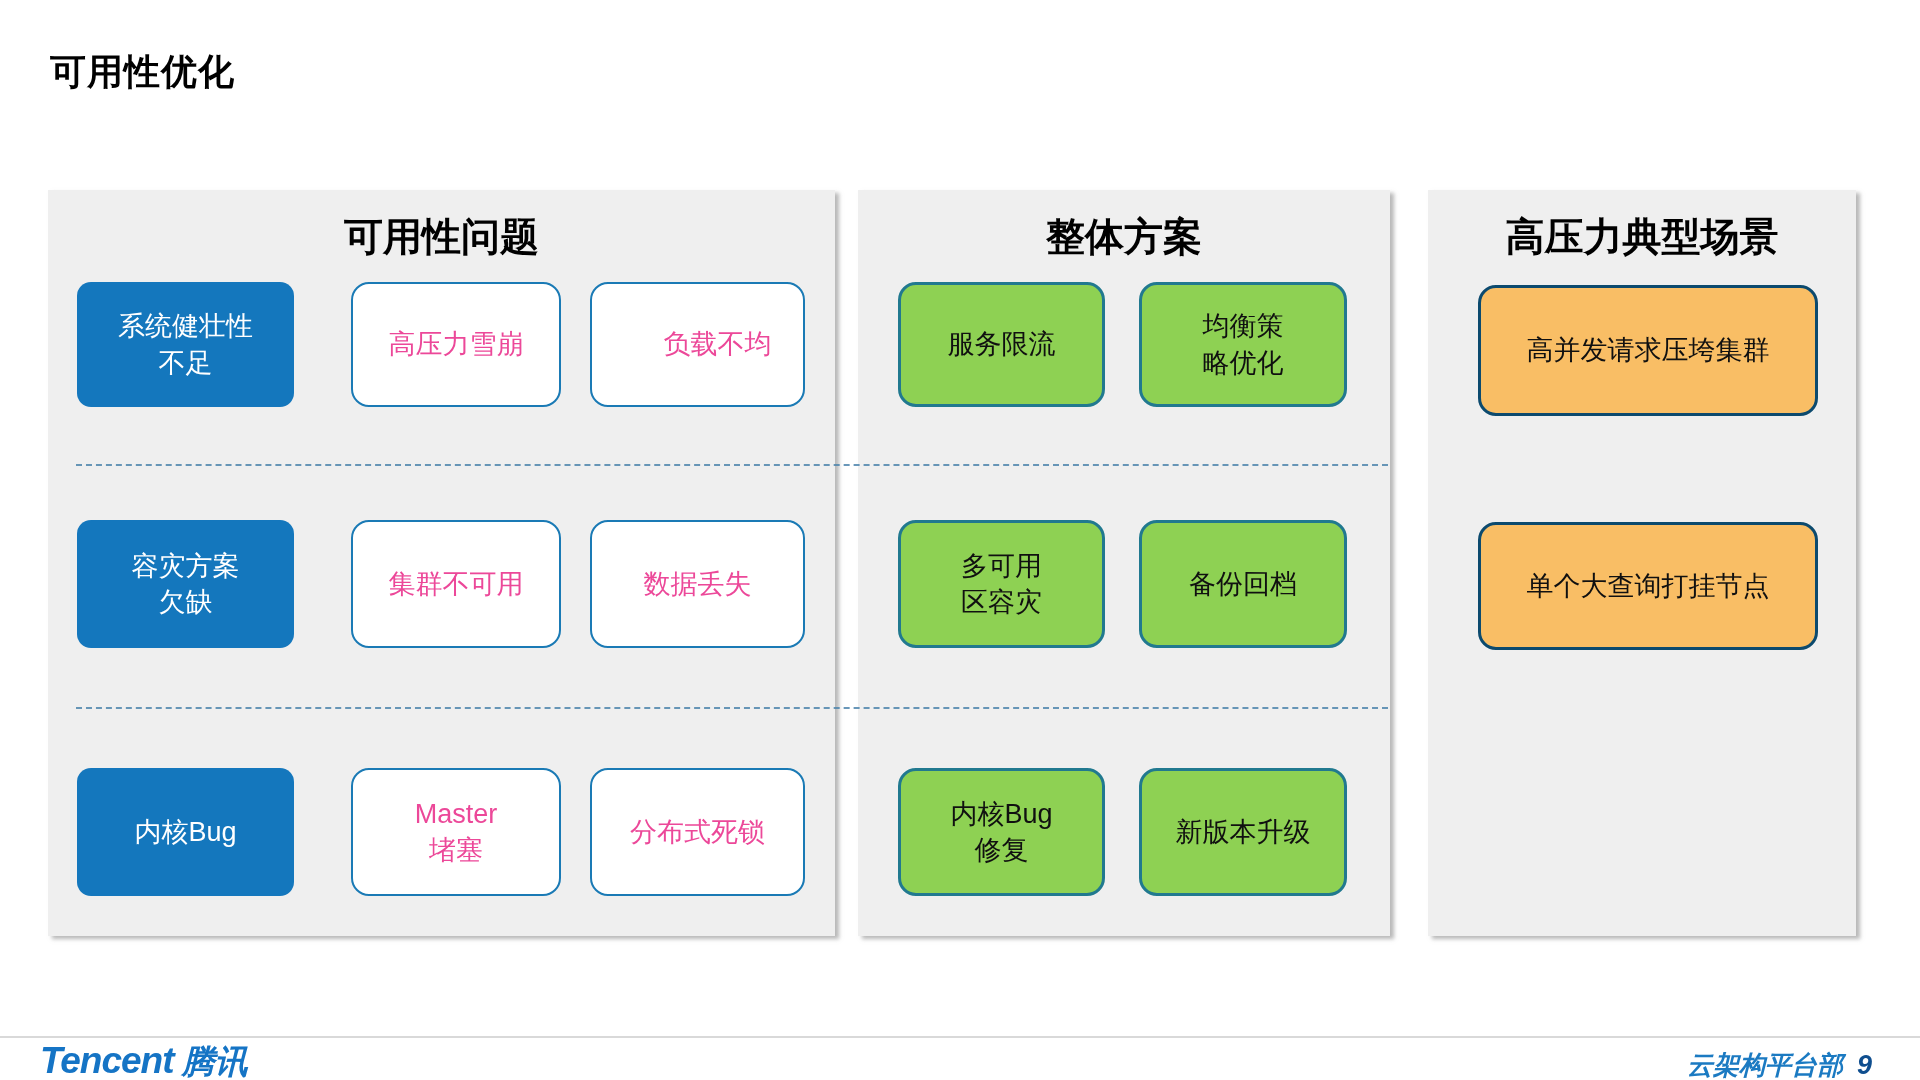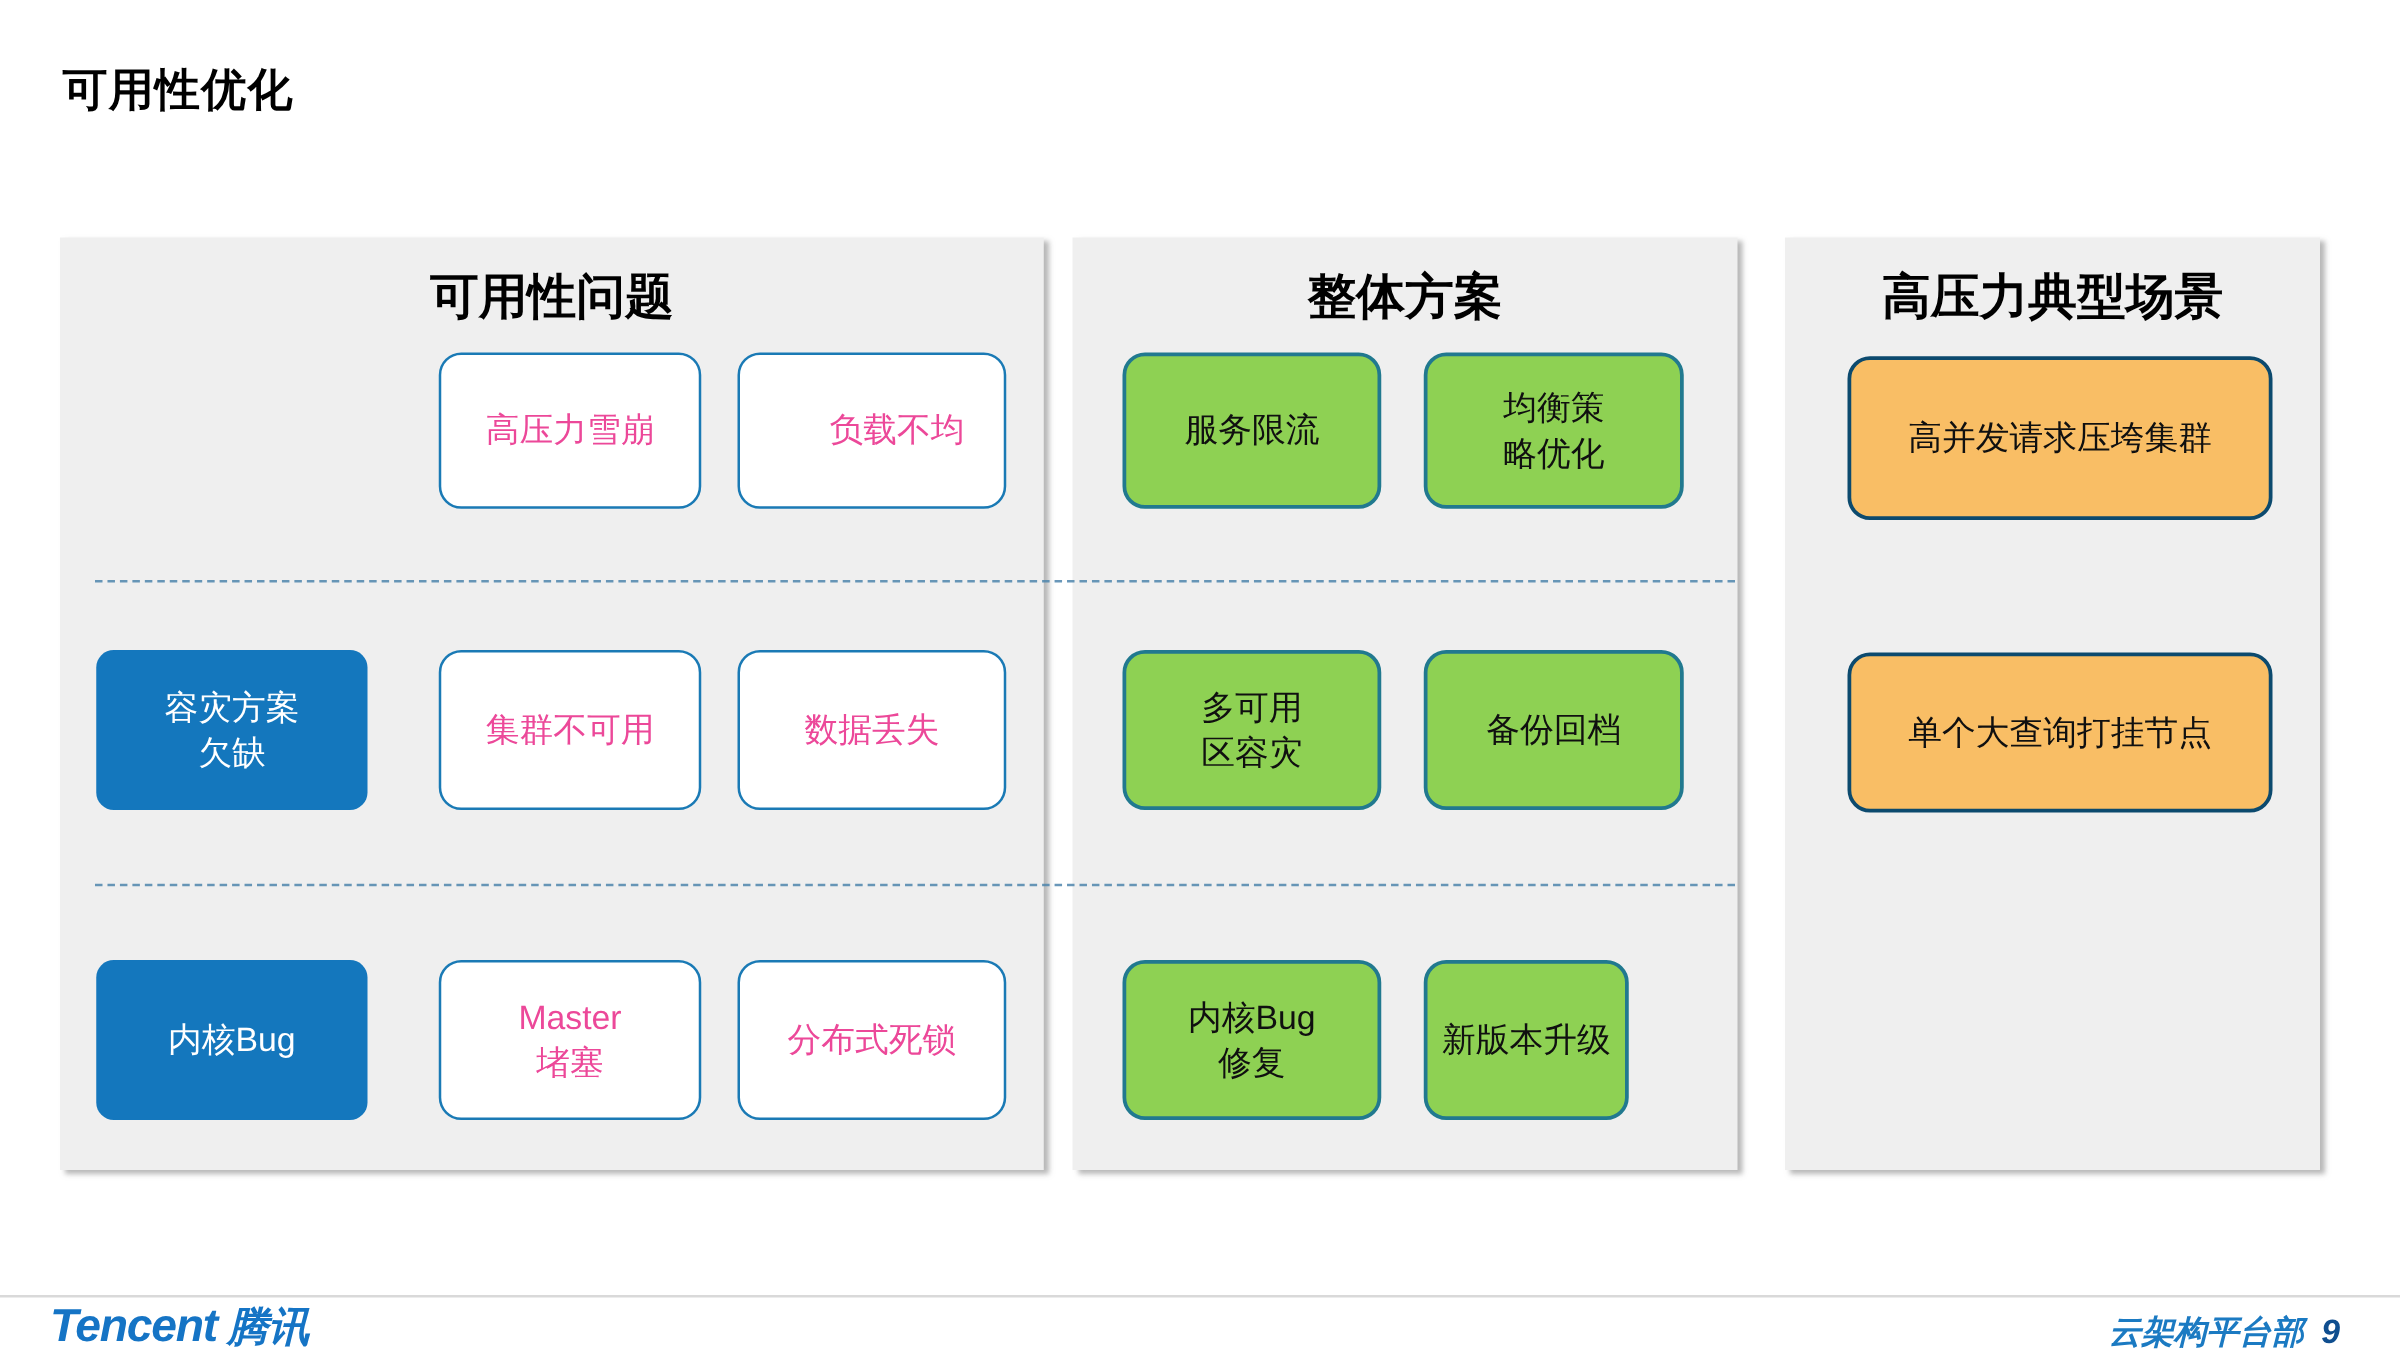--- a/index.html
+++ b/index.html
@@ -48,20 +48,22 @@
 </style>
 </head>
 <body>
 
 <div class="slide">
 
   <h1 class="slide-title">可用性优化</h1>
 
   <section class="panel" style="left:48px;width:787px;">
     <h2 class="panel-title">可用性问题</h2>
+    <div class="box blue" style="left:29px;top:92px;width:217px;height:125px;">系统健壮性
+不足</div>
     <div class="box white" style="left:303px;top:92px;width:210px;height:125px;">高压力雪崩</div>
     <div class="box white" style="left:542px;top:92px;width:215px;height:125px;padding-left:40px;">负载不均</div>
 
     <div class="box blue" style="left:29px;top:330px;width:217px;height:128px;">容灾方案
 欠缺</div>
     <div class="box white" style="left:303px;top:330px;width:210px;height:128px;">集群不可用</div>
     <div class="box white" style="left:542px;top:330px;width:215px;height:128px;">数据丢失</div>
 
     <div class="box blue" style="left:29px;top:578px;width:217px;height:128px;">内核Bug</div>
     <div class="box white" style="left:303px;top:578px;width:210px;height:128px;">Master
@@ -74,21 +76,21 @@
     <div class="box green" style="left:40px;top:92px;width:207px;height:125px;">服务限流</div>
     <div class="box green" style="left:281px;top:92px;width:208px;height:125px;">均衡策
 略优化</div>
 
     <div class="box green" style="left:40px;top:330px;width:207px;height:128px;">多可用
 区容灾</div>
     <div class="box green" style="left:281px;top:330px;width:208px;height:128px;">备份回档</div>
 
     <div class="box green" style="left:40px;top:578px;width:207px;height:128px;">内核Bug
 修复</div>
-    <div class="box green" style="left:281px;top:578px;width:164px;height:128px;">新版本升级</div>
+    <div class="box green" style="left:281px;top:578px;width:208px;height:128px;">新版本升级</div>
   </section>
 
   <section class="panel" style="left:1428px;width:428px;">
     <h2 class="panel-title">高压力典型场景</h2>
     <div class="box orange" style="left:50px;top:95px;width:340px;height:131px;">高并发请求压垮集群</div>
     <div class="box orange" style="left:50px;top:332px;width:340px;height:128px;">单个大查询打挂节点</div>
   </section>
 
   <div class="dash-line" style="left:76px;top:464px;width:1312px;"></div>
   <div class="dash-line" style="left:76px;top:707px;width:1312px;"></div>

